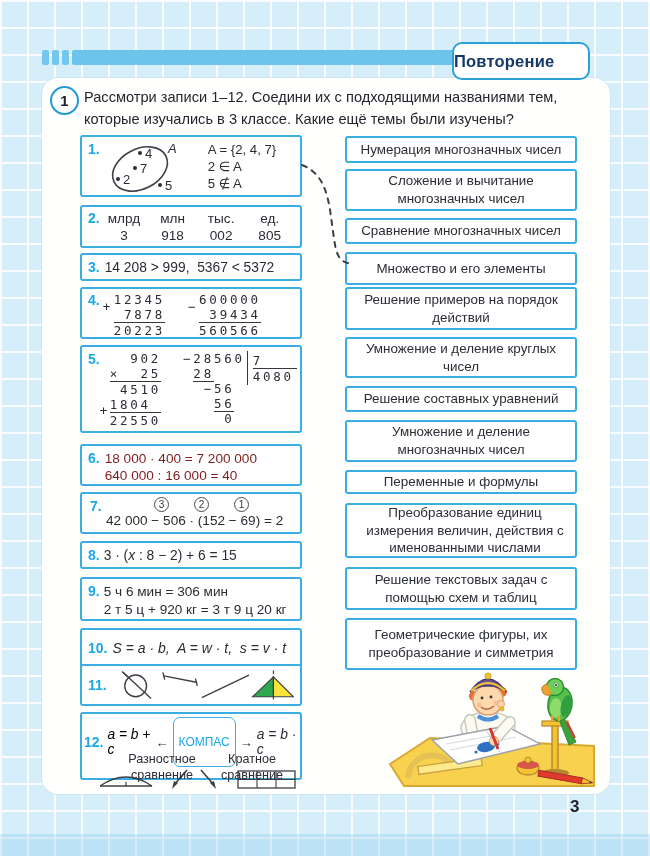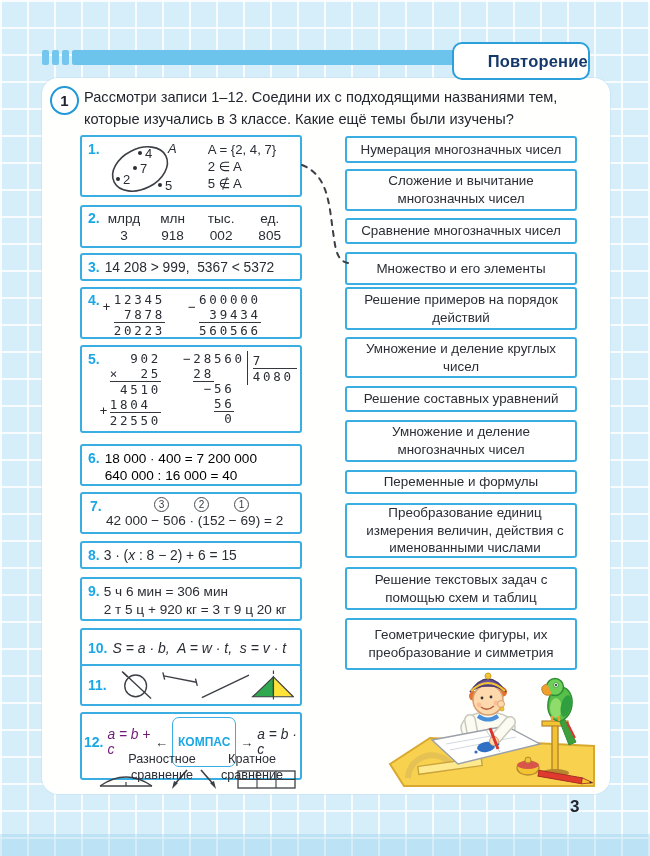--- a/index.html
+++ b/index.html
@@ -10,21 +10,21 @@
     background-image:
       repeating-linear-gradient(to right, rgba(255,255,255,.85) 0 2px, transparent 2px 27px),
       repeating-linear-gradient(to bottom, rgba(255,255,255,.85) 0 2px, transparent 2px 27px);
   }
   .bottom-strip{position:absolute;left:0;bottom:0;width:650px;height:22px;background:rgba(110,190,232,.25);}
   .panel{position:absolute;left:42px;top:78px;width:568px;height:716px;background:#fffffe;border-radius:16px;box-shadow:0 0 0 1px rgba(180,215,235,.35);}
   .bar-seg{position:absolute;top:50px;width:7px;height:15px;background:#74c6ee;border-radius:2px;}
   .bar-long{position:absolute;top:50px;left:72px;width:462px;height:15px;background:#6cc4ed;border-radius:2px;}
   .badge{
     position:absolute;left:452px;top:42px;width:134px;height:34px;background:#fff;
-    border:2.5px solid #2d9fd9;border-radius:10px;display:flex;align-items:center;justify-content:flex-end;
+    border:2.5px solid #2d9fd9;border-radius:10px;display:flex;align-items:center;justify-content:flex-start;
     font-weight:bold;font-size:16.5px;color:#15386b;letter-spacing:.2px;
   }
   .task-circle{
     position:absolute;left:50px;top:86px;width:25px;height:25px;border:2.4px solid #2298d8;border-radius:50%;
     background:#fff;display:flex;align-items:center;justify-content:center;font-weight:bold;font-size:15px;color:#20242e;
   }
   .instruction{position:absolute;left:84px;top:87px;width:524px;font-size:14.6px;line-height:1.48;color:#23262e;}
   .rec{position:absolute;left:80px;width:222px;background:#fff;border:2px solid #3aaee3;border-radius:3px;box-sizing:border-box;}
   .topic{
     position:absolute;left:345px;width:232px;background:#fff;border:2px solid #3aaee3;border-radius:3px;box-sizing:border-box;
@@ -36,21 +36,21 @@
   .mono{font-family:"DejaVu Sans Mono",monospace;letter-spacing:.22em;font-size:12.5px;line-height:15px;color:#2a2d34;}
   .ul{border-bottom:1.6px solid #34373d;}
   .row-ul{border-bottom:1.6px solid #34373d;}
   .it{font-style:italic;}
   .circ{
     position:absolute;width:15px;height:15px;border:1.3px solid #4a4d53;border-radius:50%;
     font-size:10px;line-height:14px;text-align:center;color:#34373d;background:#fff;box-sizing:border-box;
   }
   .compass{
     display:inline-block;border:1.6px solid #3aaee3;border-radius:7px;padding:16px 5px;
-    color:#1ba7e5;font-weight:bold;font-size:12px;line-height:16px;background:#fff;
+    color:#1ba7e5;font-weight:normal;font-size:12px;line-height:16px;background:#fff;
   }
   .arrowch{font-size:13px;color:#2a2d34;}
   .lbl{position:absolute;text-align:center;font-size:12.6px;line-height:1.25;color:#2b2e36;}
   .pagenum{position:absolute;left:570px;top:797px;font-weight:bold;font-size:17px;color:#20242e;}
   svg{display:block;}
 </style>
 </head>
 <body>
 
 <div class="page">
@@ -159,21 +159,21 @@
           <div class="mono ul pre" style="display:inline-block;min-width:44px;">7</div>
           <div class="mono pre">4080</div>
         </div>
       </div>
     </div>
   </div>
 
   <div class="rec" style="top:444px;height:42px;padding:4px 6px;">
     <div style="display:flex;">
       <span class="num">6.</span>
-      <div style="margin-left:5px;font-size:13.6px;line-height:17px;color:#000000;">
+      <div style="margin-left:5px;font-size:13.6px;line-height:17px;color:#7f1d1d;">
         <div>18 000 · 400 = 7 200 000</div>
         <div>640 000 : 16 000 = 40</div>
       </div>
     </div>
   </div>
 
   <div class="rec" style="top:492px;height:42px;">
     <span class="num" style="position:absolute;left:8px;top:4px;">7.</span>
     <span class="circ" style="left:72px;top:3px;">3</span>
     <span class="circ" style="left:112px;top:3px;">2</span>
@@ -213,21 +213,21 @@
       <line x1="98" y1="32" x2="150" y2="7" stroke="#3c3f45" stroke-width="1.5"></line>
       <polygon points="154,31 177,9 177,31" fill="#2fa84f" stroke="#3c3f45" stroke-width="1.3"></polygon>
       <polygon points="177,9 199,31 177,31" fill="#ffe23a" stroke="#3c3f45" stroke-width="1.3"></polygon>
       <line x1="177" y1="2" x2="177" y2="35" stroke="#3c3f45" stroke-width="1.3" stroke-dasharray="4 3"></line>
     </svg>
   </div>
 
   <div class="rec" style="top:712px;height:68px;padding:3px 2px;">
     <div style="display:flex;align-items:center;justify-content:center;gap:4px;">
       <span class="num">12.</span>
-      <span class="it" style="font-size:13.8px;color:#701a75;">a = b + c</span>
+      <span class="it" style="font-size:13.8px;color:#000000;">a = b + c</span>
       <span class="arrowch">←</span>
       <span class="compass">КОМПАС</span>
       <span class="arrowch">→</span>
       <span class="it" style="font-size:13.8px;color:#2a2d34;">a = b · c</span>
     </div>
     <svg width="214" height="22" viewBox="0 0 214 22" style="margin:1px 0 0 2px;">
       <path d="M14,18 Q40,0 66,18" fill="none" stroke="#3c3f45" stroke-width="1.4"></path>
       <line x1="14" y1="18" x2="66" y2="18" stroke="#3c3f45" stroke-width="1.4"></line>
       <line x1="40" y1="18" x2="40" y2="14" stroke="#3c3f45" stroke-width="1.2"></line>
       <line x1="101" y1="2" x2="88" y2="17" stroke="#3c3f45" stroke-width="1.6"></line>

